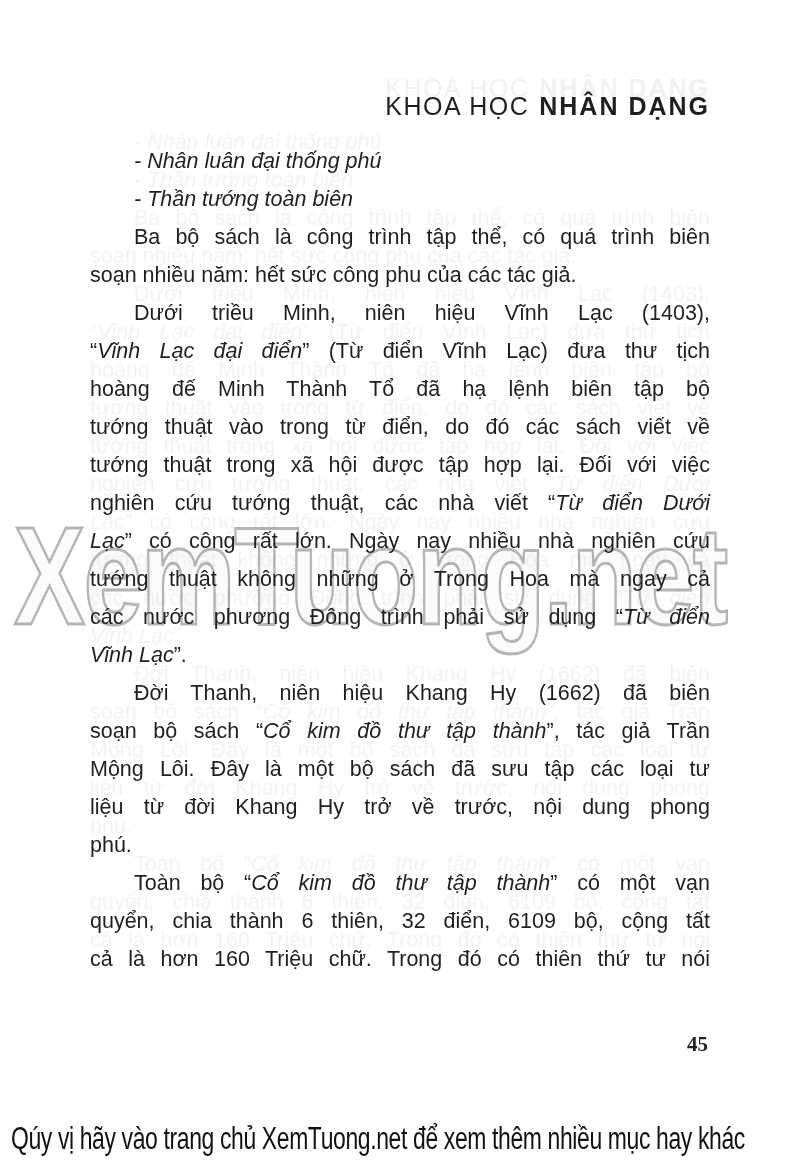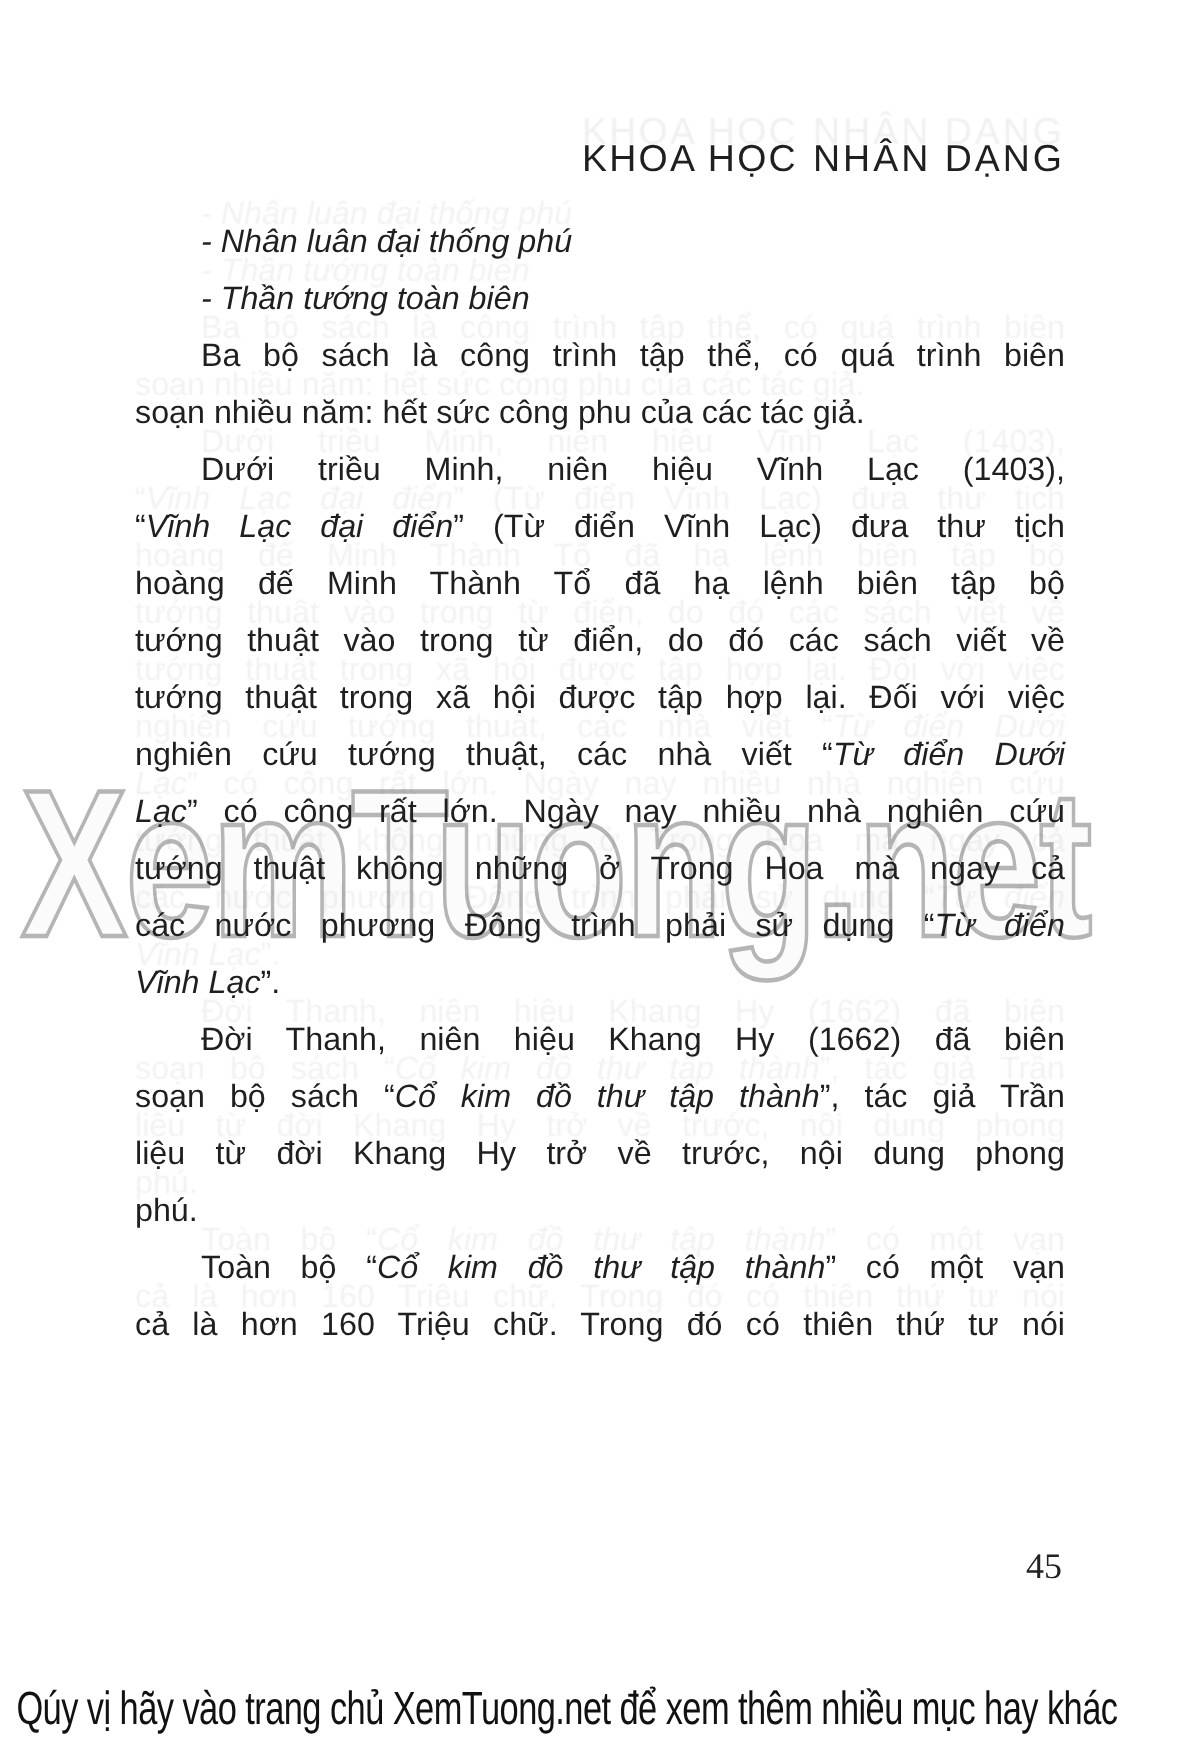--- a/index.html
+++ b/index.html
@@ -14,21 +14,21 @@
     position:relative;width:800px;height:1169px;background:var(--background);
     font-family:"Liberation Sans","DejaVu Sans",sans-serif;color:var(--text);
   }
   
   .header{
     position:absolute;top:92px;left:90px;width:620px;text-align:right;
     font-size:25px;letter-spacing:1.5px;color:var(--text);
     text-shadow:0 -18px 1px rgba(110,110,110,0.10);
     white-space:nowrap;
   }
-  .header .bold{font-weight:400;margin-left:10px;letter-spacing:2px;}
+  .header .bold{font-weight:700;margin-left:10px;letter-spacing:2px;}
   
   .watermark{
     position:absolute;top:506px;left:14px;z-index:0;
     font-size:140px;font-weight:700;line-height:1;white-space:nowrap;
     letter-spacing:-2px;
     transform:scaleX(0.76);transform-origin:left center;
     color:var(--watermark-fill);
     -webkit-text-stroke:3px var(--watermark-stroke);
   }
   
@@ -40,21 +40,21 @@
     height:38px;line-height:38px;
     text-shadow:0 -19px 1px rgba(110,110,110,0.09);
   }
   .line.justify{text-align:justify;text-align-last:justify;text-justify:inter-word;}
   .line.indent{text-indent:44px;}
   .it{font-style:italic;}
   
   .page-number{
     position:absolute;top:1032px;right:92px;z-index:1;
     font-family:"Liberation Serif","DejaVu Serif",serif;
-    font-size:24px;font-weight:400;color:#222;text-align:center;
+    font-size:21px;font-weight:700;color:#222;text-align:center;
   }
   
   .footer{
     position:absolute;top:1118px;left:0;width:756px;z-index:1;
     display:flex;justify-content:center;
   }
   .footer .footer-text{
     font-size:31px;line-height:42px;color:#111;white-space:nowrap;
     transform:scaleX(0.74);transform-origin:center;
     letter-spacing:-0.5px;
@@ -81,23 +81,25 @@
       <div class="line justify"><span>hoàng đế Minh Thành Tổ đã hạ lệnh biên tập bộ</span></div>
       <div class="line justify"><span>tướng thuật vào trong từ điển, do đó các sách viết về</span></div>
       <div class="line justify"><span>tướng thuật trong xã hội được tập hợp lại. Đối với việc</span></div>
       <div class="line justify"><span>nghiên cứu tướng thuật, các nhà viết “</span><span class="it">Từ điển Dưới</span></div>
       <div class="line justify"><span class="it">Lạc</span><span>” có công rất lớn. Ngày nay nhiều nhà nghiên cứu</span></div>
       <div class="line justify"><span>tướng thuật không những ở Trong Hoa mà ngay cả</span></div>
       <div class="line justify"><span>các nước phương Đông trình phải sử dụng “</span><span class="it">Từ điển</span></div>
       <div class="line"><span class="it">Vĩnh Lạc</span><span>”.</span></div>
       <div class="line justify indent"><span>Đời Thanh, niên hiệu Khang Hy (1662) đã biên</span></div>
       <div class="line justify"><span>soạn bộ sách “</span><span class="it">Cổ kim đồ thư tập thành</span><span>”, tác giả Trần</span></div>
+      <div class="line justify"><span>Mộng Lôi. Đây là một bộ sách đã sưu tập các loại tư</span></div>
       <div class="line justify"><span>liệu từ đời Khang Hy trở về trước, nội dung phong</span></div>
       <div class="line"><span>phú.</span></div>
       <div class="line justify indent"><span>Toàn bộ “</span><span class="it">Cổ kim đồ thư tập thành</span><span>” có một vạn</span></div>
+      <div class="line justify"><span>quyển, chia thành 6 thiên, 32 điển, 6109 bộ, cộng tất</span></div>
       <div class="line justify"><span>cả là hơn 160 Triệu chữ. Trong đó có thiên thứ tư nói</span></div>
     </div>
 
   <div class="page-number">45</div>
 
   <div class="footer">
     <span class="footer-text">Qúy vị hãy vào trang chủ XemTuong.net để xem thêm nhiều mục hay khác</span>
   </div>
 
 </div>

